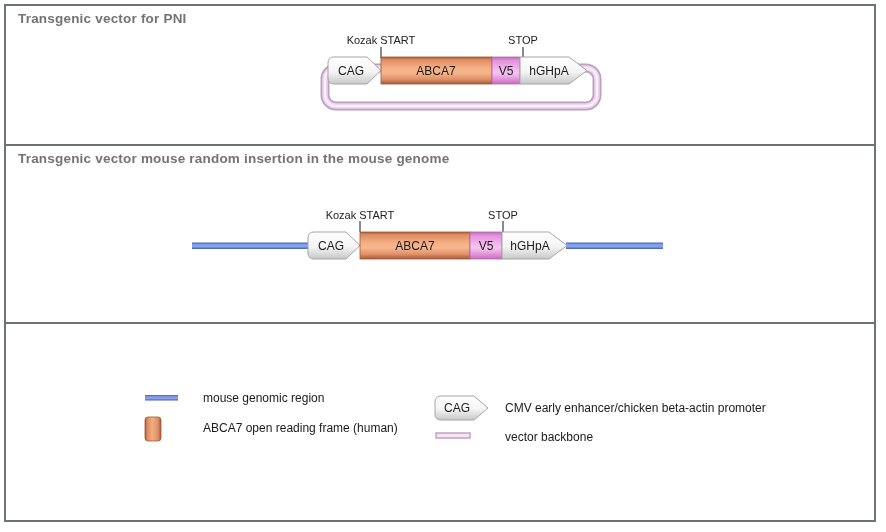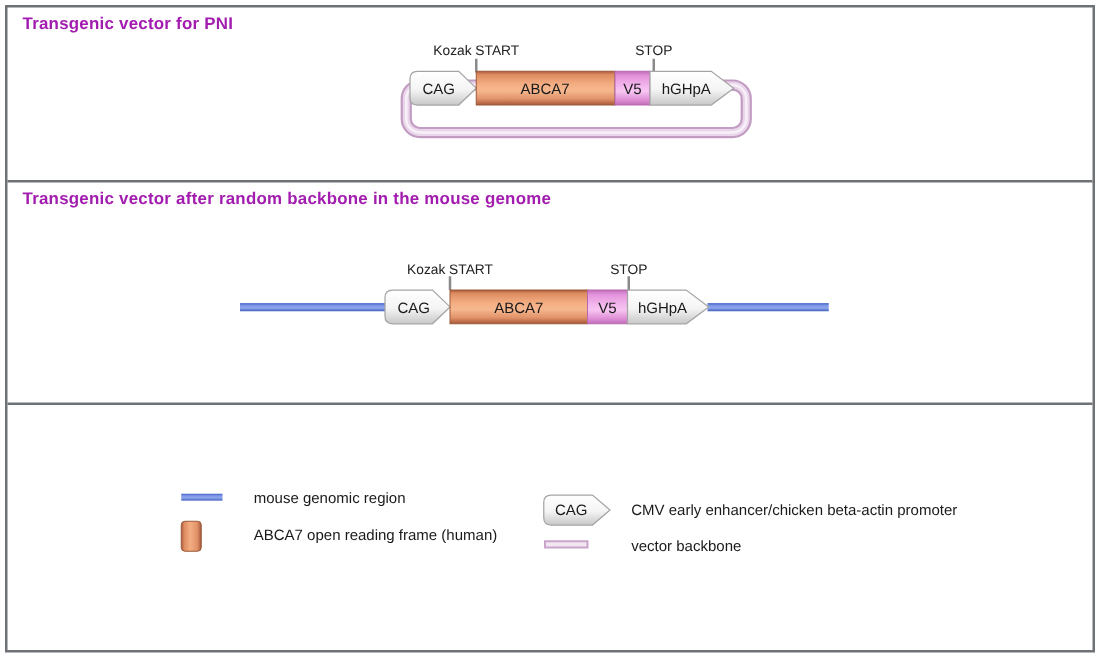--- a/index.html
+++ b/index.html
@@ -25,21 +25,21 @@
     left: 6px;
     width: 868px;
     height: 2px;
     background: #6e7276;
   }
   .panel-title {
     position: absolute;
     left: 18px;
     font-size: 13.5px;
     font-weight: bold;
-    color: #a21caf;
+    color: #737373;
     letter-spacing: 0.2px;
     white-space: nowrap;
   }
   #title-vector   { top: 11px; }
   #title-insertion{ top: 151px; }
   svg.overlay {
     position: absolute;
     left: 0; top: 0;
     width: 886px; height: 532px;
   }
@@ -52,21 +52,21 @@
   text.legend-label{ font-size: 12px; text-anchor: start; }
 </style>
 </head>
 <body>
 
 <div class="frame"></div>
 <div class="divider" style="top:144px"></div>
 <div class="divider" style="top:322px"></div>
 
 <div class="panel-title" id="title-vector">Transgenic vector for PNI</div>
-<div class="panel-title" id="title-insertion">Transgenic vector after random backbone in the mouse genome</div>
+<div class="panel-title" id="title-insertion">Transgenic vector mouse random insertion in the mouse genome</div>
 
 <svg class="overlay" viewBox="0 0 886 532">
   <defs>
     <linearGradient id="gOr" x1="0" y1="0" x2="0" y2="1">
       <stop offset="0%" stop-color="#a8583a"></stop>
       <stop offset="10%" stop-color="#dd8c60"></stop>
       <stop offset="38%" stop-color="#f4ad82"></stop>
       <stop offset="58%" stop-color="#f6b78f"></stop>
       <stop offset="82%" stop-color="#e19268"></stop>
       <stop offset="100%" stop-color="#a8583a"></stop>

